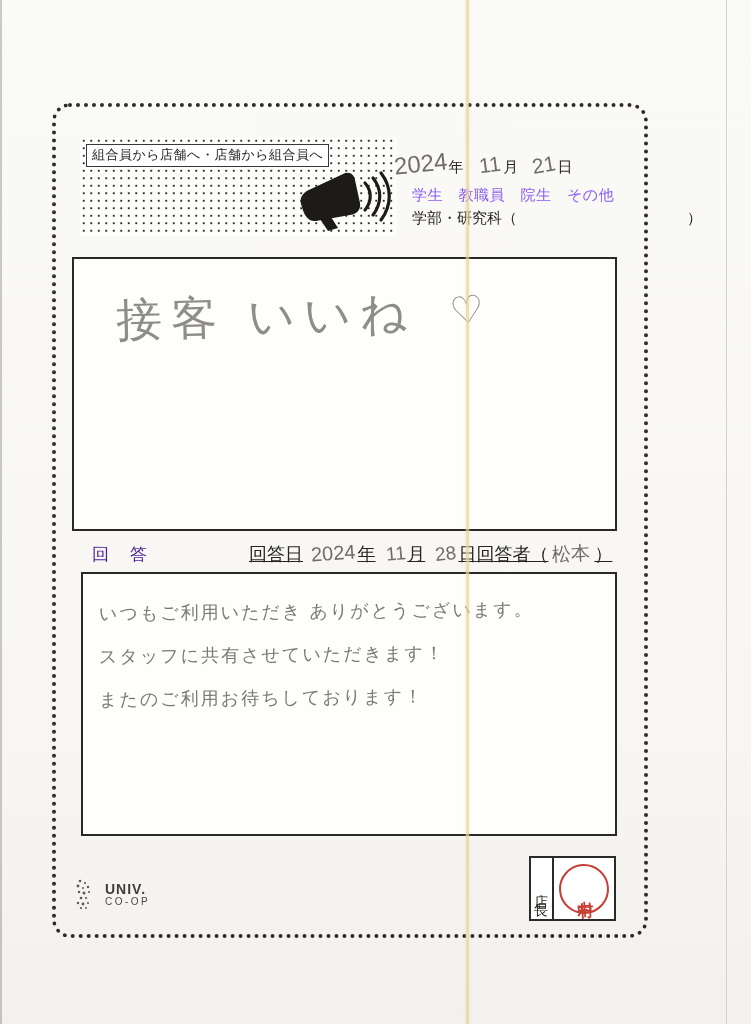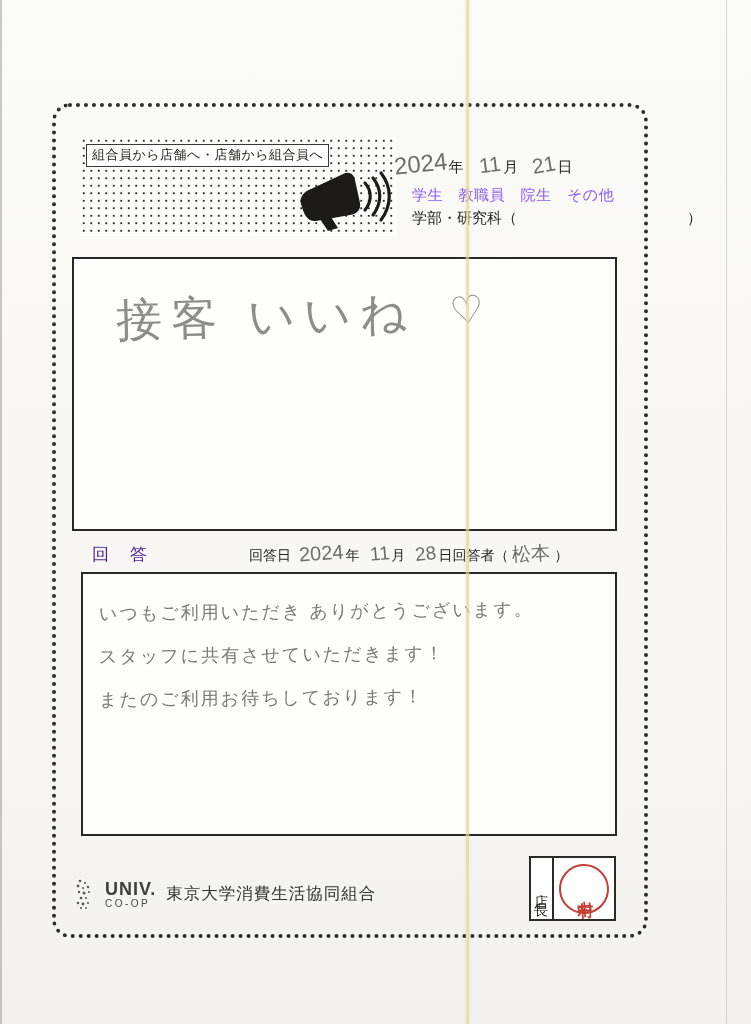--- a/index.html
+++ b/index.html
@@ -36,33 +36,33 @@
   .affil-line{left:412px;top:186px;font-size:15px;color:#8b5cf6;letter-spacing:.5px;white-space:nowrap;}
   .dept-line{left:412px;top:209px;font-size:15px;color:#26241f;display:flex;white-space:nowrap;gap:48px;}
   .dept-gap{width:74px;}
   
   .comment-box{left:72px;top:257px;width:545px;height:274px;border:2.5px solid #2a2826;box-sizing:border-box;background:#fefefd;}
   .comment-text{left:42px;top:26px;font-size:46px;color:#8f8d8a;letter-spacing:9px;transform:rotate(-1.5deg);white-space:nowrap;}
   .comment-heart{font-size:38px;margin-left:34px;color:#918f8c;display:inline-block;transform:rotate(-5deg);position:relative;top:-4px;}
   
   .reply-label{left:84px;top:543px;font-size:17px;color:#4c1d95;letter-spacing:2px;margin-left:8px;}
   .reply-meta{left:249px;top:541px;display:flex;align-items:baseline;white-space:nowrap;}
-  .reply-meta .print{font-size:14px;}
+  .reply-meta .print{font-size:18px;text-decoration:underline;}
   .hand-ry{font-size:20px;transform:rotate(-4deg);display:inline-block;margin:0 2px 0 8px;}
   .hand-rm{font-size:19px;transform:rotate(-5deg);display:inline-block;margin:0 2px 0 10px;}
   .hand-rd{font-size:19px;transform:rotate(-6deg);display:inline-block;margin:0 2px 0 10px;}
   .hand-name{font-size:19px;transform:rotate(-3deg);display:inline-block;margin:0 4px;}
   .rm-label{}
   
   .answer-box{left:81px;top:572px;width:536px;height:264px;border:2.5px solid #2a2826;box-sizing:border-box;background:#fefefd;padding:16px 8px 0 16px;}
   .answer-line{font-size:18px;color:#7b7975;letter-spacing:2px;line-height:43px;transform:rotate(-.6deg);white-space:nowrap;}
   
   .footer{left:74px;top:877px;display:flex;align-items:center;}
   .logo-block{margin-left:5px;display:flex;flex-direction:column;align-items:flex-start;line-height:1;}
-  .logo-univ{font-size:18px;font-weight:700;color:#403e3b;letter-spacing:1px;}
+  .logo-univ{font-size:14px;font-weight:700;color:#403e3b;letter-spacing:1px;}
   .logo-coop{font-size:10px;color:#4a4845;letter-spacing:2.5px;margin-top:1px;}
   .org-name{margin-left:10px;font-size:16.5px;color:#34322f;letter-spacing:1px;}
   
   .stamp-box{left:529px;top:856px;width:87px;height:65px;border:2px solid #2c2a28;box-sizing:border-box;background:#fff;display:flex;}
   .stamp-role{width:23px;border-right:2px solid #2c2a28;box-sizing:border-box;
     writing-mode:vertical-rl;text-orientation:upright;font-size:14px;color:#23211e;
     display:flex;align-items:center;justify-content:center;letter-spacing:9px;padding-top:6px;}
   .stamp-cell{flex:1;display:flex;align-items:center;justify-content:center;}
   .stamp-seal{width:46px;height:46px;border:2.5px solid #c63f35;border-radius:50%;
     display:flex;align-items:center;justify-content:center;transform:rotate(-4deg);
@@ -147,21 +147,20 @@
           <circle cx="9" cy="27" r="1.4"></circle>
         <circle cx="14" cy="26" r="1.0"></circle>
           <circle cx="7" cy="31" r="1.1"></circle>
           <circle cx="12" cy="31" r="0.9"></circle>
       </g>
     </svg>
     <div class="logo-block">
       <span class="logo-univ">UNIV.</span>
       <span class="logo-coop">CO-OP</span>
     </div>
-    <span class="org-name">東京大学消費生活協同組合</span>
   </div>
 
   <div class="abs stamp-box">
     <div class="stamp-role">店長</div>
     <div class="stamp-cell">
       <div class="stamp-seal">中村</div>
     </div>
   </div>
 
   <div class="abs fold-line"></div>

